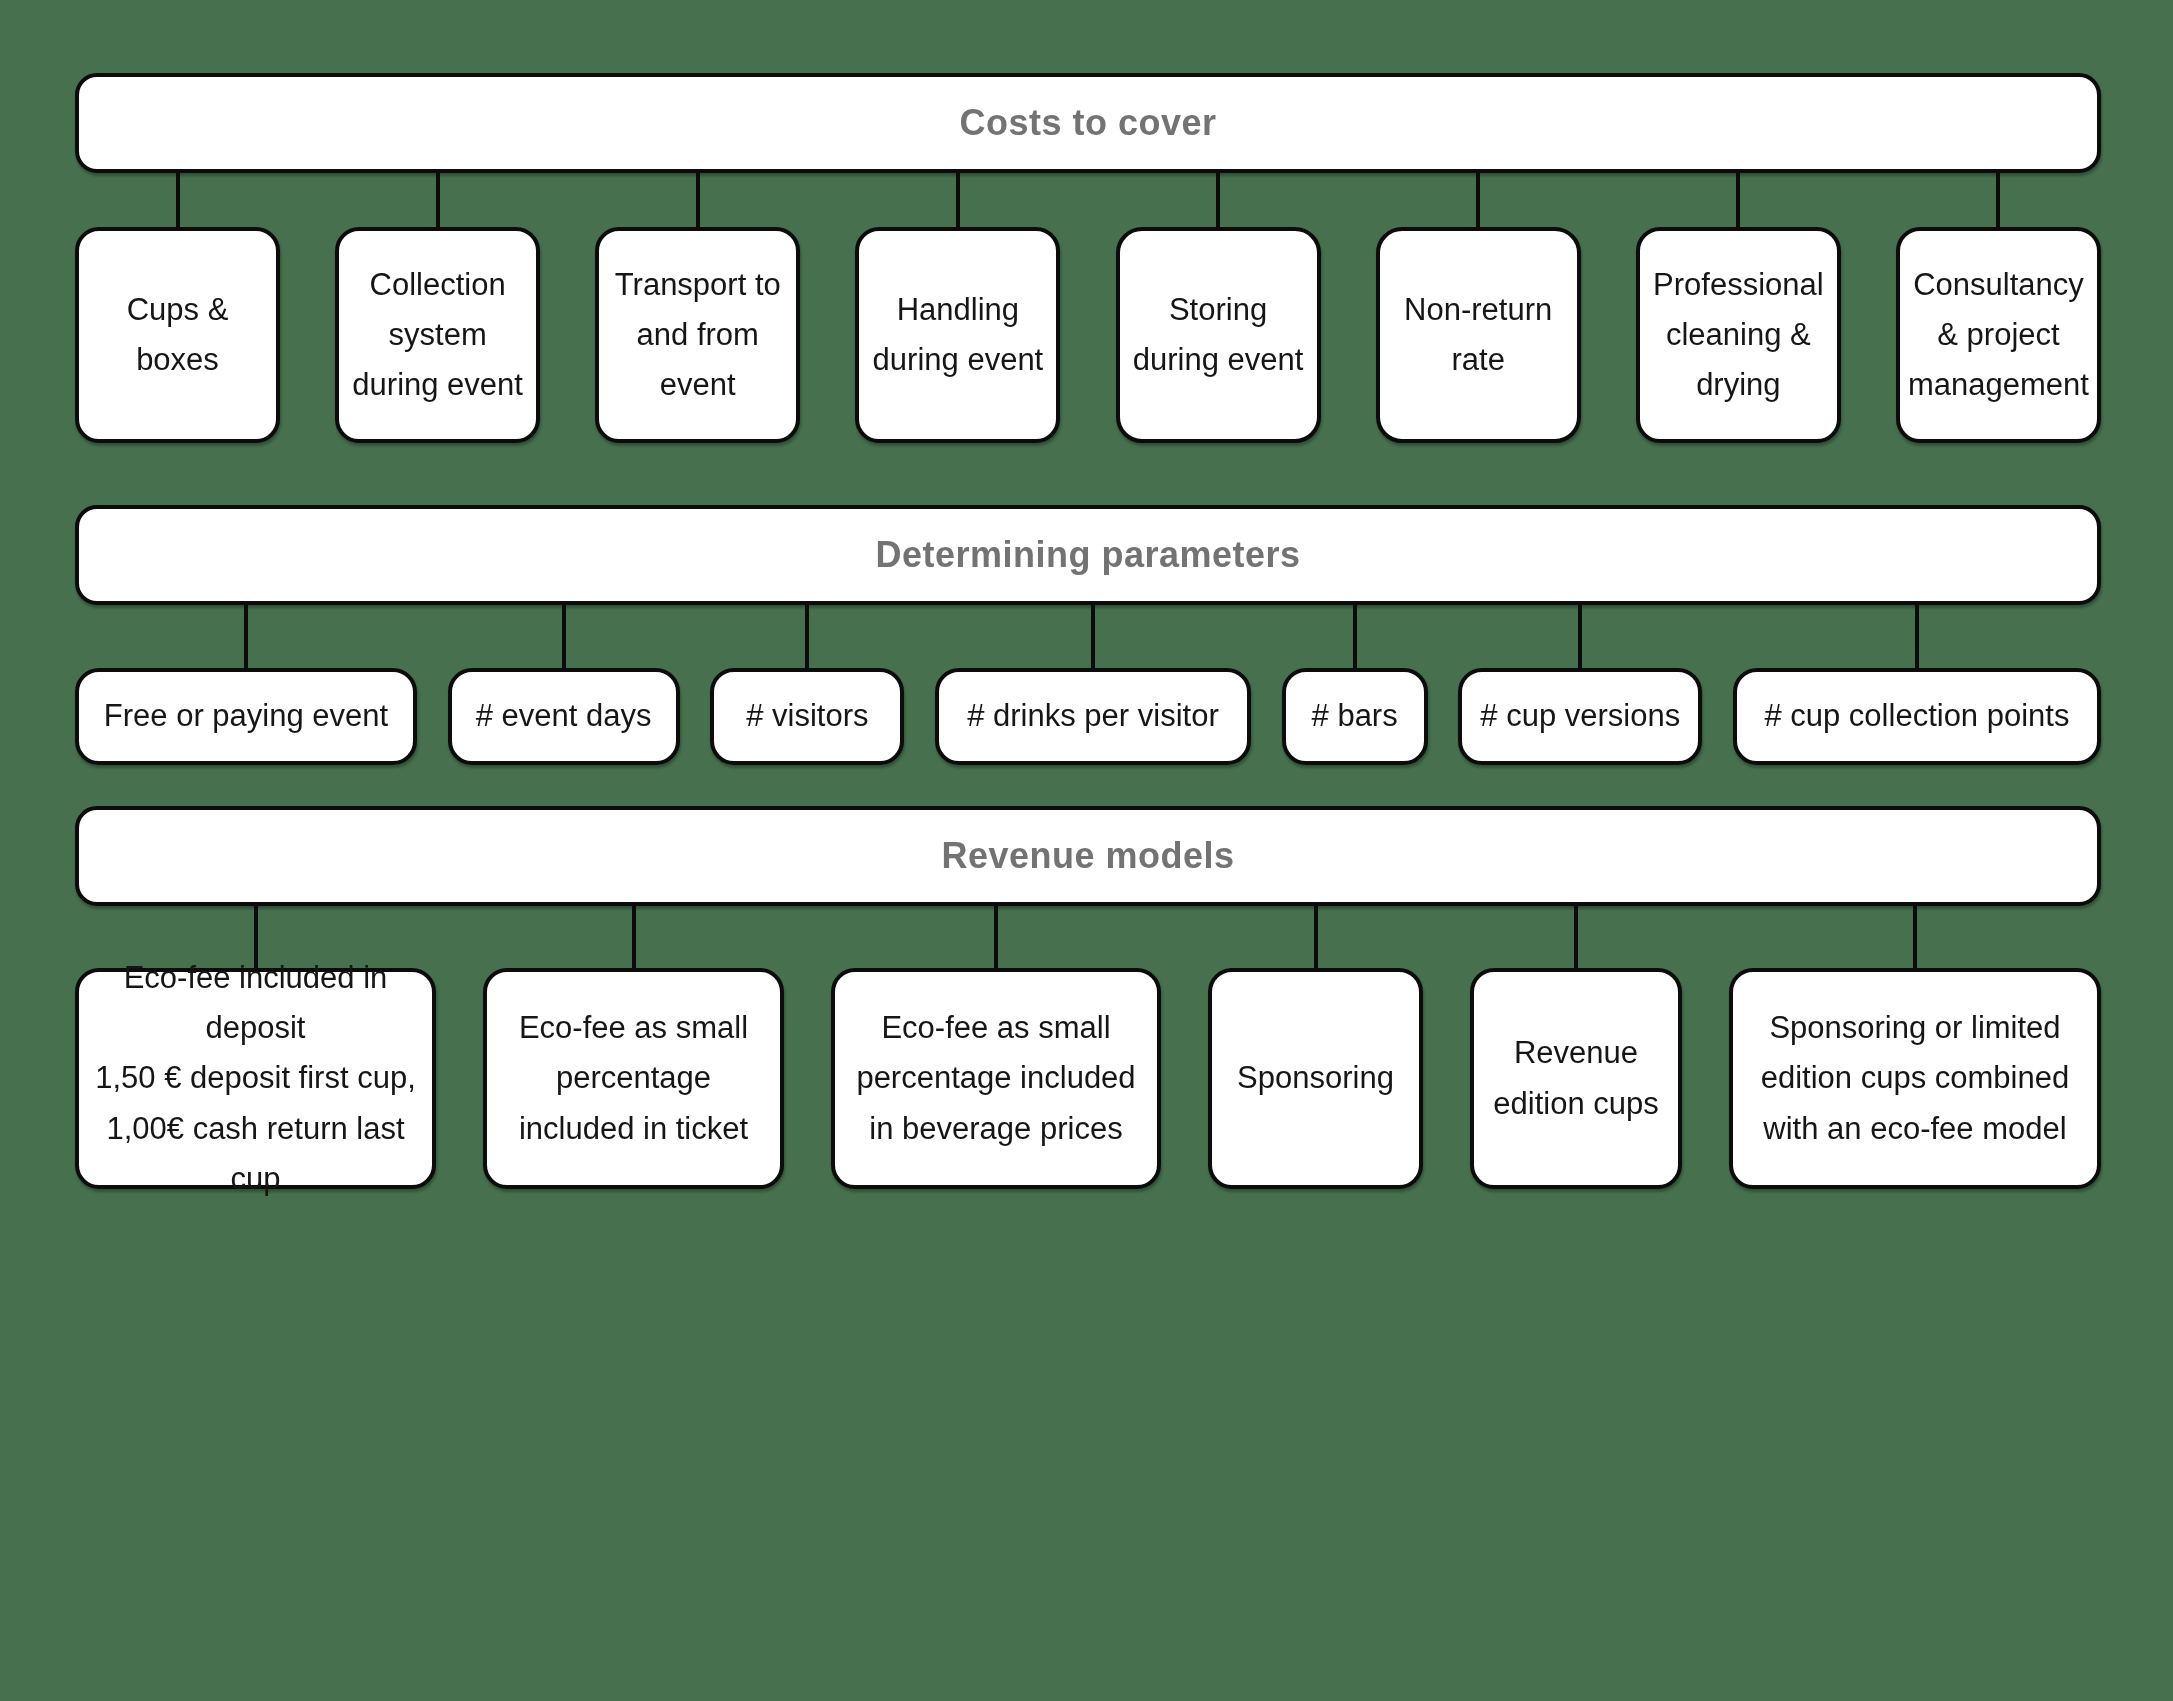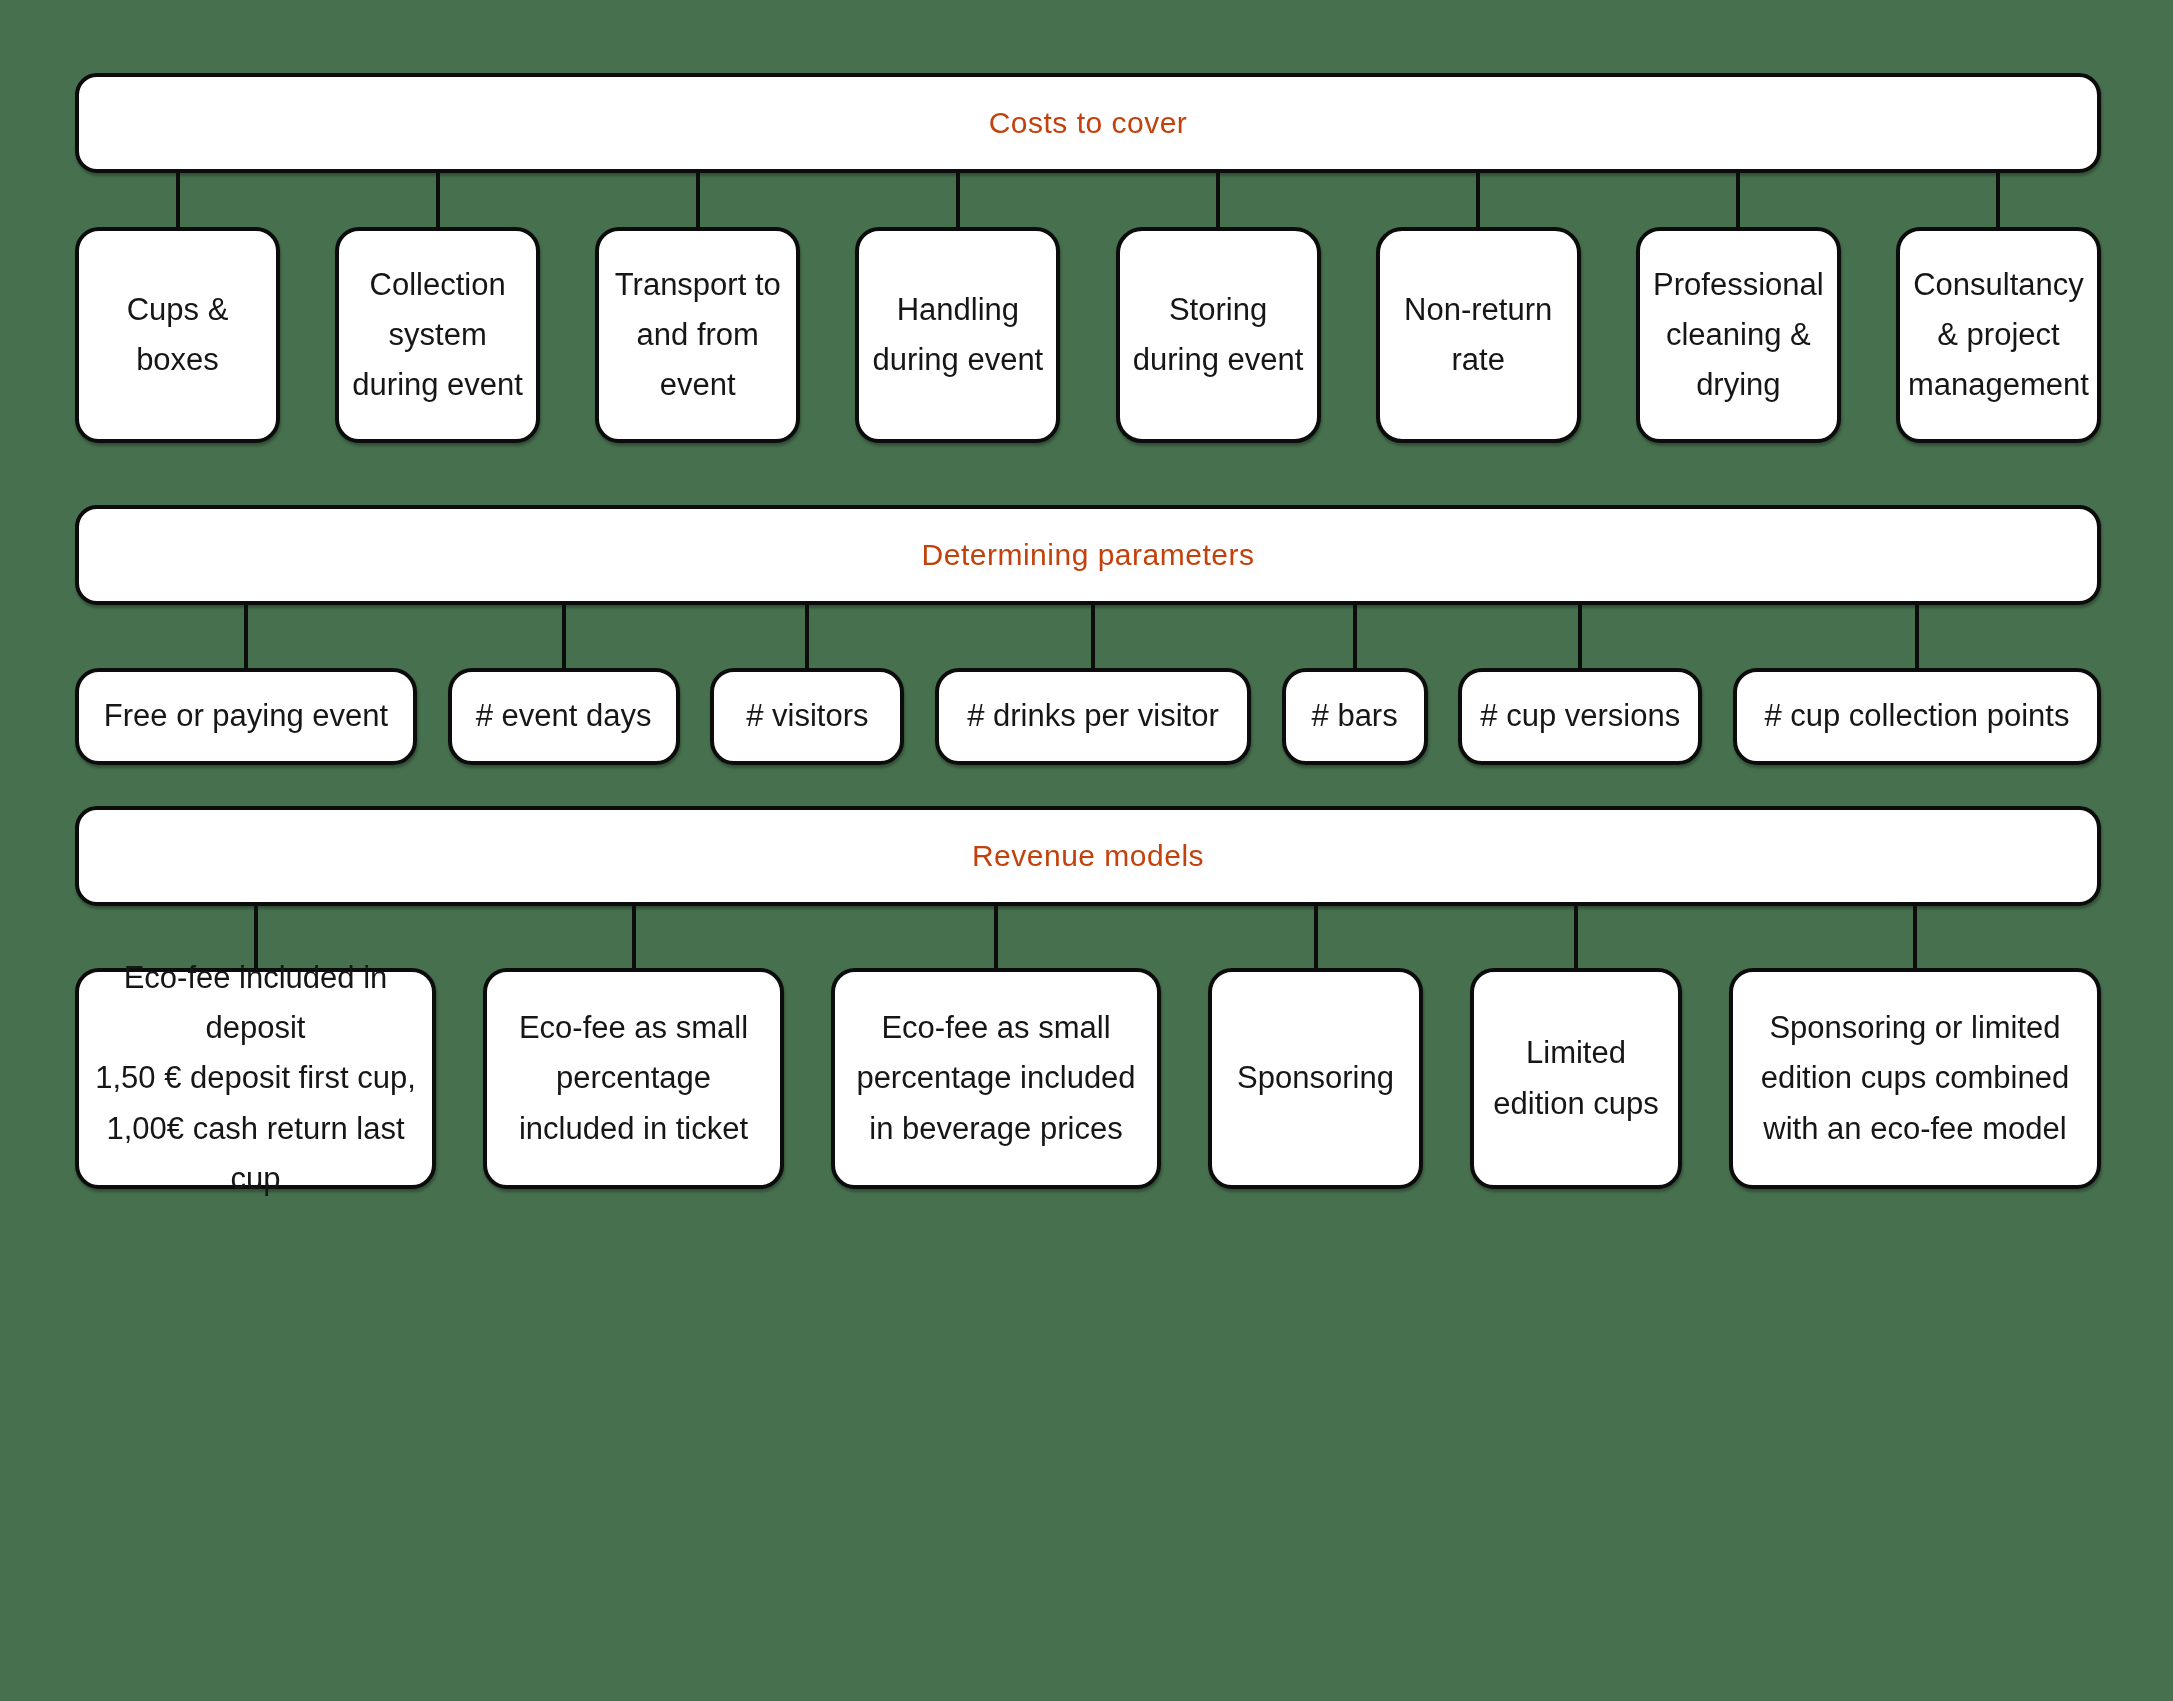--- a/index.html
+++ b/index.html
@@ -28,23 +28,23 @@
     background:#ffffff;
     border:4px solid #0c0c0c;
     border-radius:22px;
     box-sizing:border-box;
     display:flex;
     align-items:center;
     justify-content:center;
     box-shadow:1px 3px 3px rgba(0,0,0,0.30);
   }
   .hdr-label{
-    font-size:30px;
-    font-weight:normal;
-    color:#c2410c;
+    font-size:36px;
+    font-weight:bold;
+    color:#737373;
     letter-spacing:0.5px;
   }
 
   .row{
     display:flex;
     justify-content:space-between;
     align-items:flex-end;
   }
   .nw{
     display:flex;
@@ -258,21 +258,21 @@
       </div>
       <div class="nw">
         <div class="conn"></div>
         <div class="box">
             <span class="lbl">Sponsoring</span>
           </div>
       </div>
       <div class="nw">
         <div class="conn"></div>
         <div class="box">
-            <span class="lbl">Limited
+            <span class="lbl">Revenue
 edition cups</span>
           </div>
       </div>
       <div class="nw">
         <div class="conn"></div>
         <div class="box">
             <span class="lbl">Sponsoring  or limited
 edition cups combined
 with an eco-fee model</span>
           </div>

